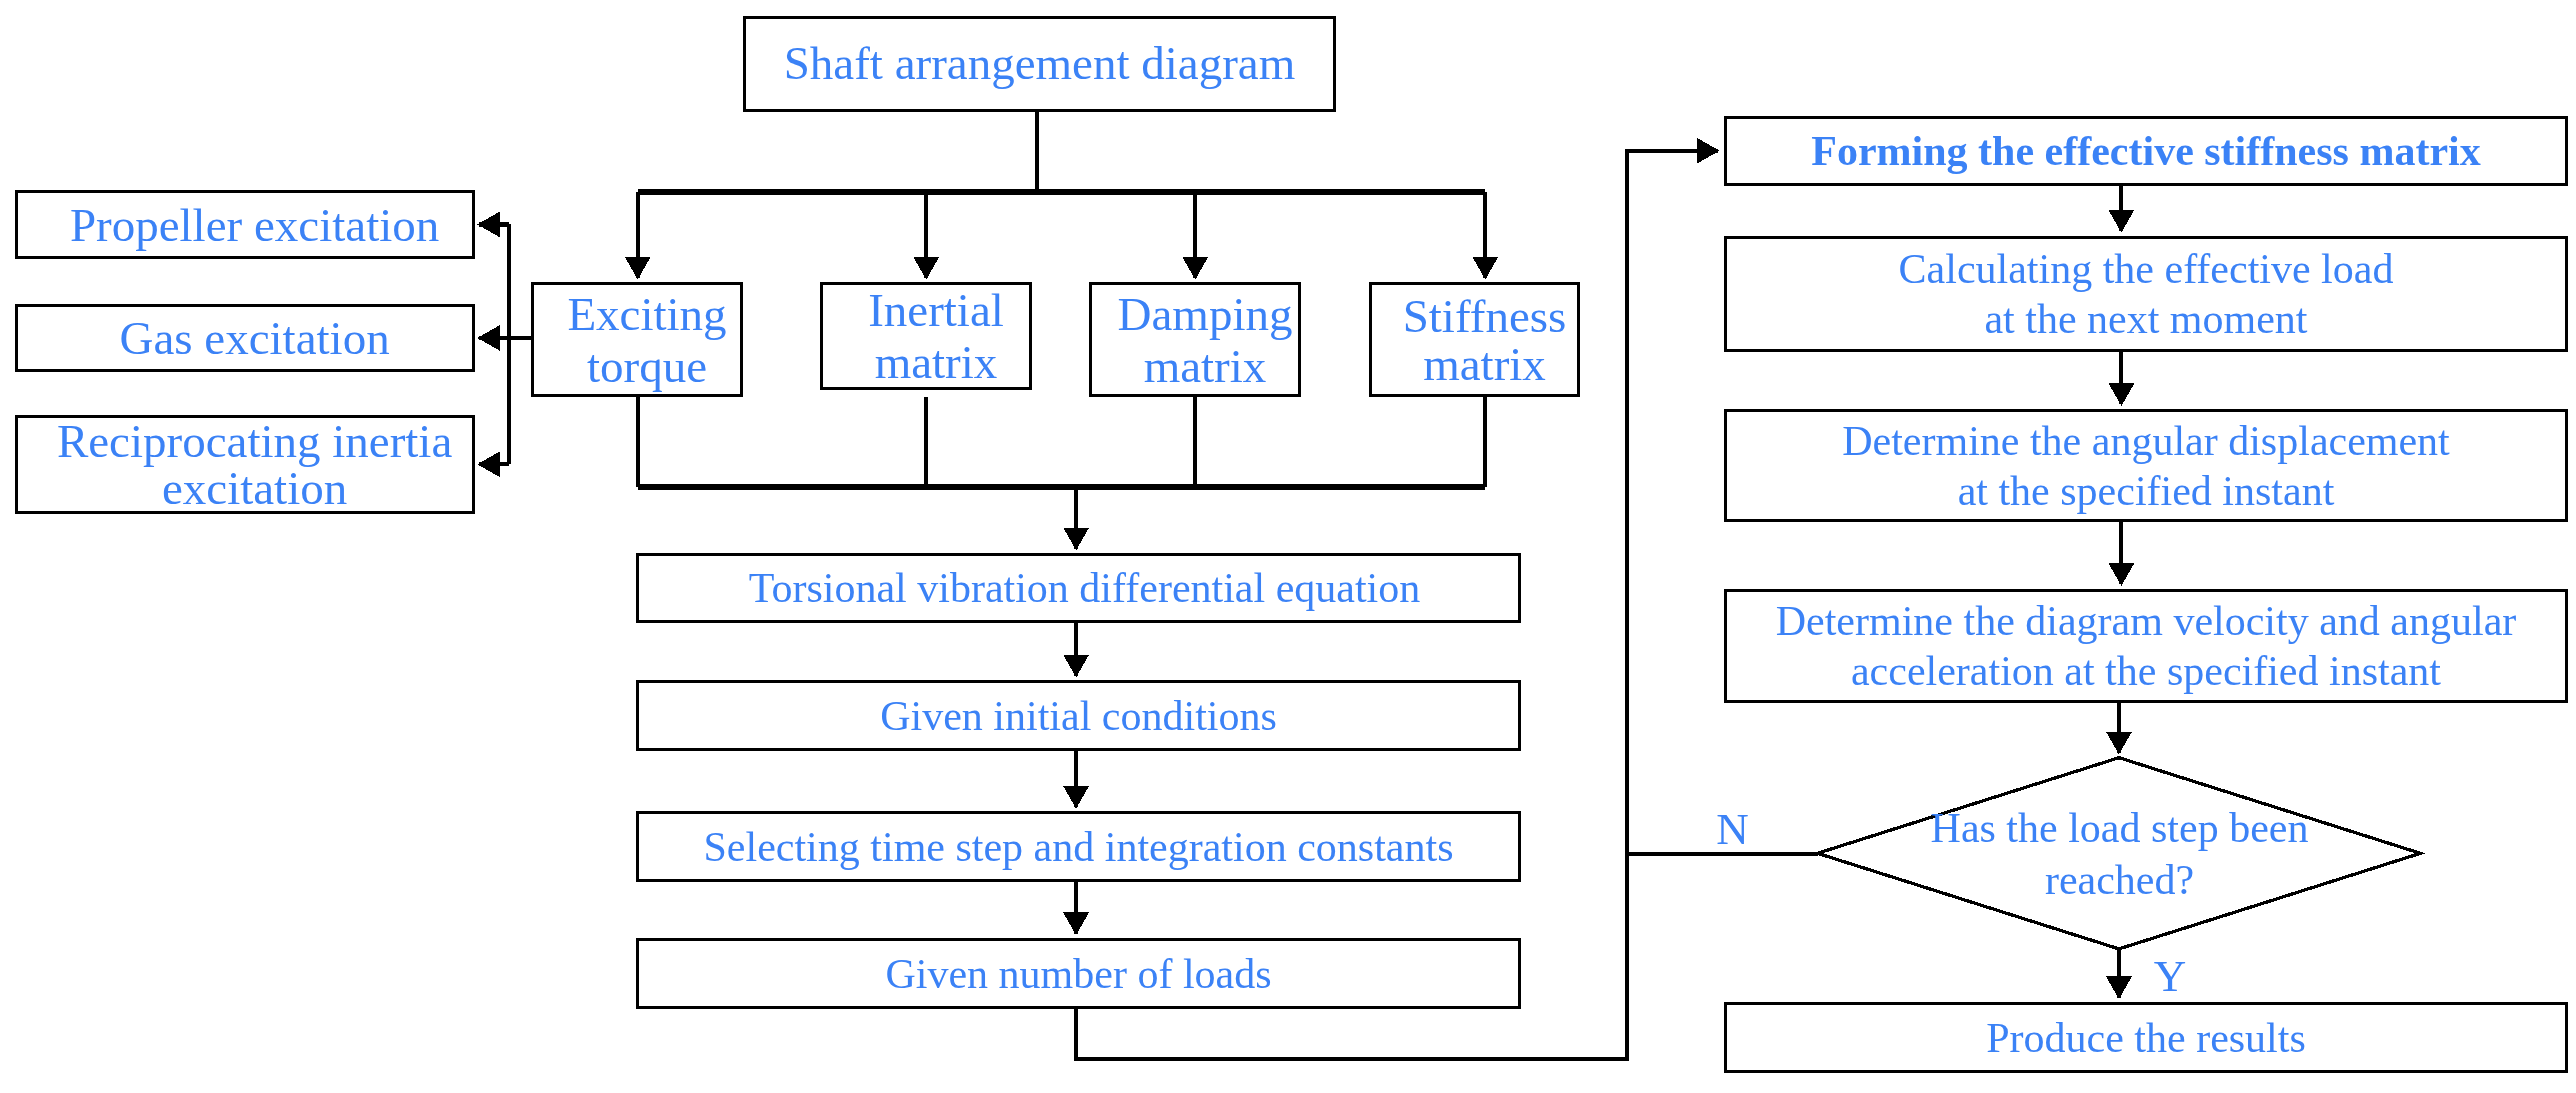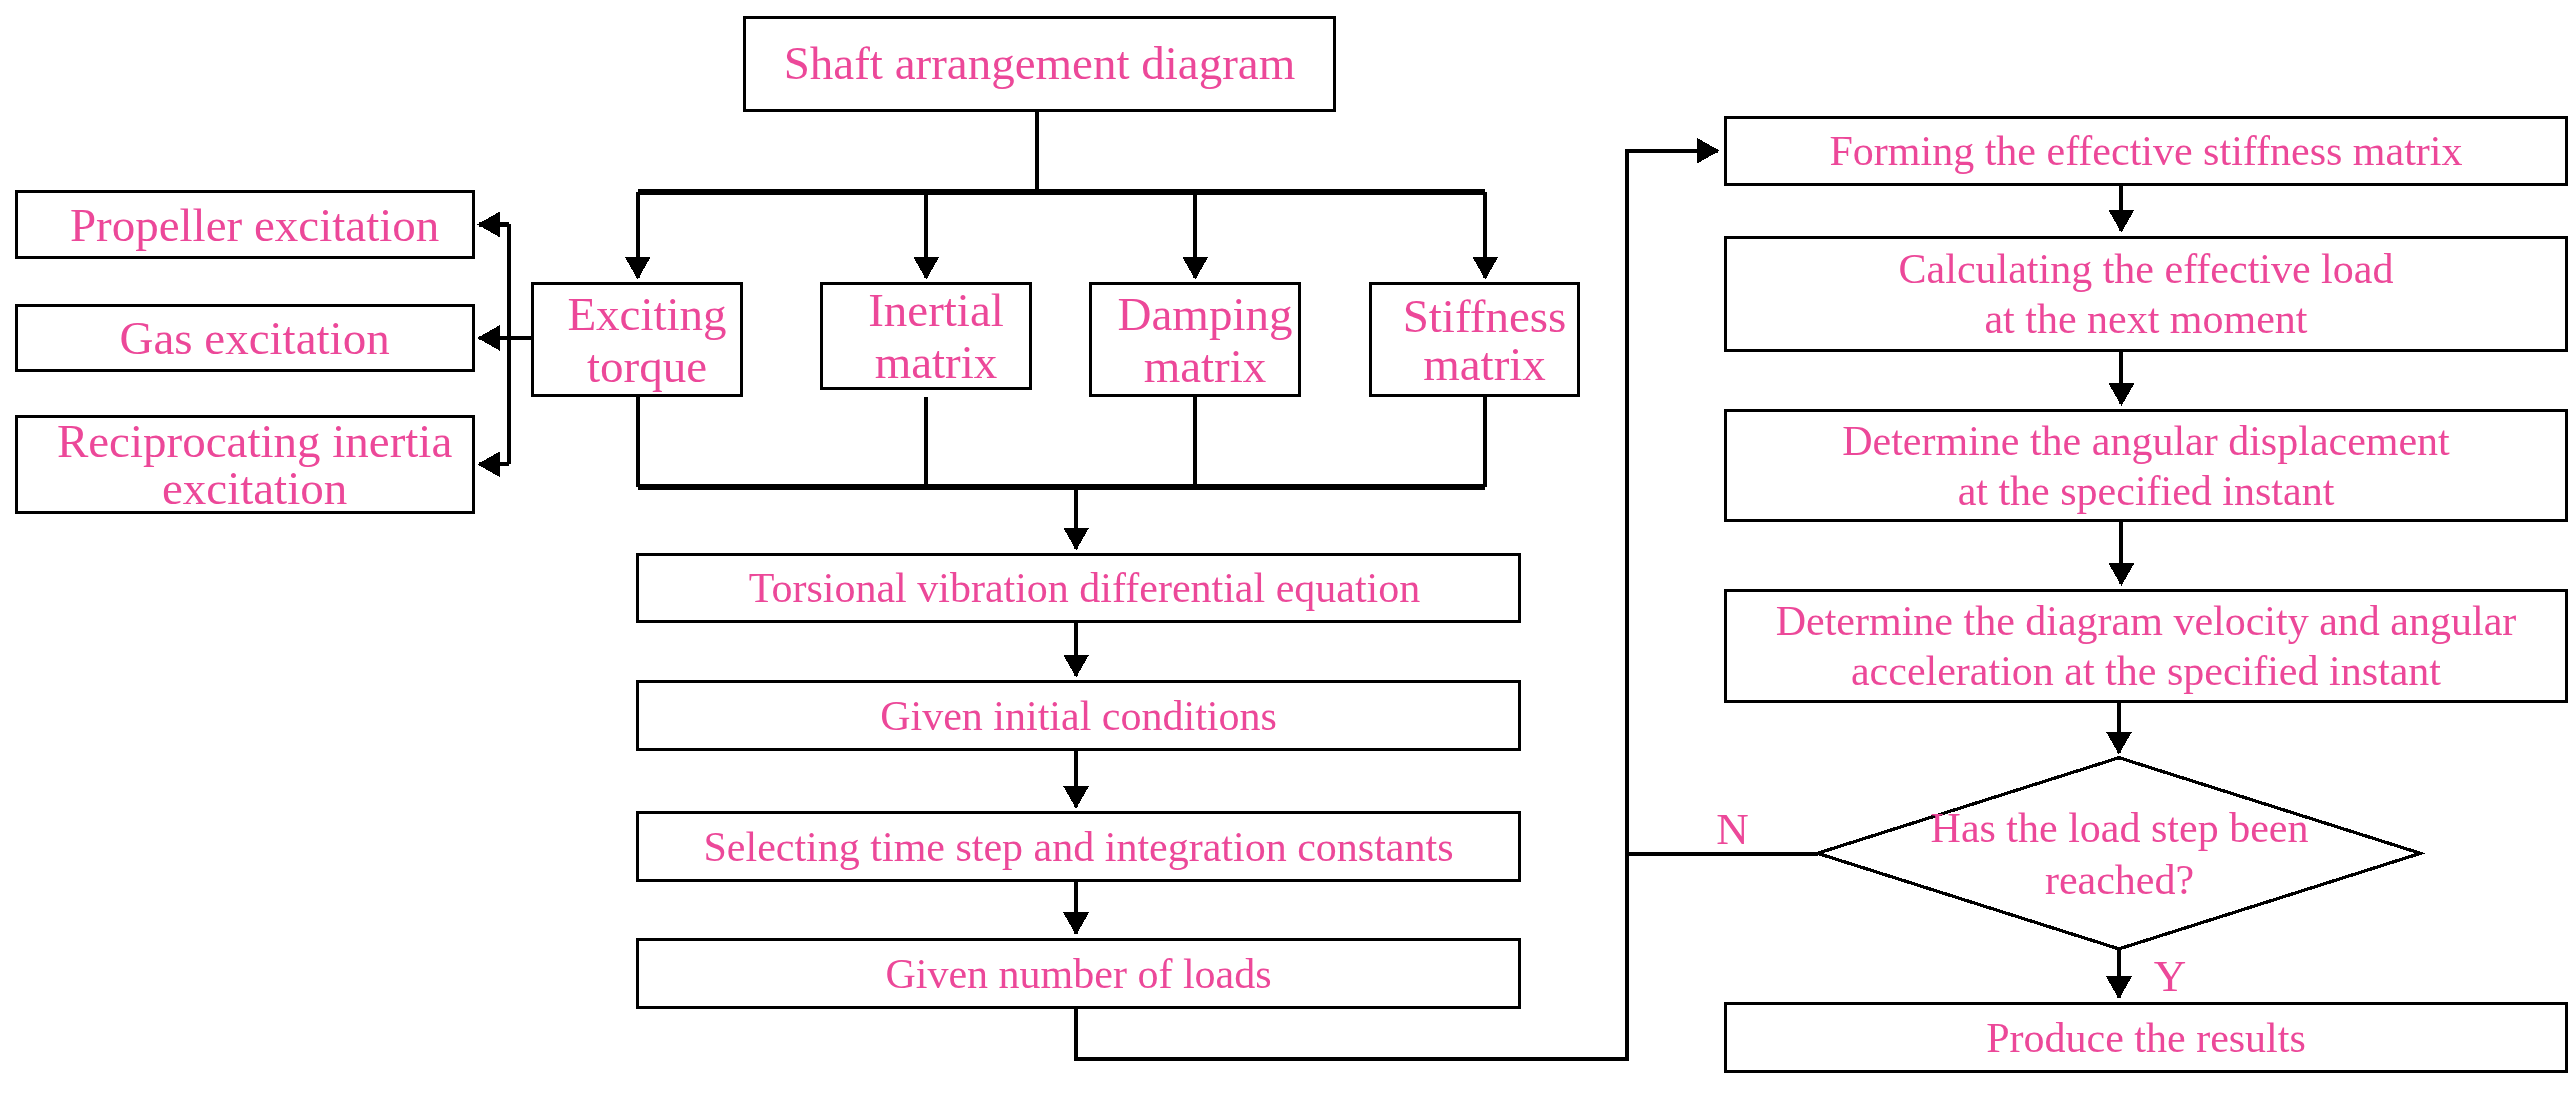--- a/index.html
+++ b/index.html
@@ -6,21 +6,21 @@
     margin: 0;
     padding: 0;
     background: #ffffff;
   }
   #canvas {
     position: relative;
     width: 2576px;
     height: 1094px;
     background: #ffffff;
     font-family: "Liberation Serif", serif;
-    color: #ec4899;
+    color: #3b82f6;
     overflow: hidden;
   }
   #connector-layer {
     position: absolute;
     left: 0;
     top: 0;
   }
   .node {
     position: absolute;
     box-sizing: border-box;
@@ -119,21 +119,21 @@
   <div class="node f-narrow" style="left:1089px; top:282px; width:212px; height:115px; line-height:52px;">Damping
 matrix</div>
   <div class="node f-narrow" style="left:1369px; top:282px; width:211px; height:115px; line-height:48px;">Stiffness
 matrix</div>
 
   <div class="node f-wide" style="left:636px; top:553px; width:885px; height:70px;padding-left:12px;">Torsional vibration differential equation</div>
   <div class="node f-wide" style="left:636px; top:680px; width:885px; height:71px;">Given initial conditions</div>
   <div class="node f-wide" style="left:636px; top:811px; width:885px; height:71px;">Selecting time step and integration constants</div>
   <div class="node f-wide" style="left:636px; top:938px; width:885px; height:71px;">Given number of loads</div>
 
-  <div class="node f-wide" style="left:1724px; top:116px; width:844px; height:70px;">Forming the effective stiffness matrix</div>
+  <div class="node f-wide" style="left:1724px; top:116px; width:844px; height:70px;font-weight:bold;">Forming the effective stiffness matrix</div>
   <div class="node f-wide" style="left:1724px; top:236px; width:844px; height:116px;">Calculating the effective load
 at the next moment</div>
   <div class="node f-wide" style="left:1724px; top:409px; width:844px; height:113px;">Determine the angular displacement
 at the specified instant</div>
   <div class="node f-wide" style="left:1724px; top:589px; width:844px; height:114px;">Determine the diagram velocity and angular
 acceleration at the specified instant</div>
   <div class="node f-wide" style="left:1724px; top:1002px; width:844px; height:71px;">Produce the results</div>
 
   <div class="diamond-label" style="left:1848px; top:790px; width:543px; height:128px;">Has the load step been
 reached?</div>

